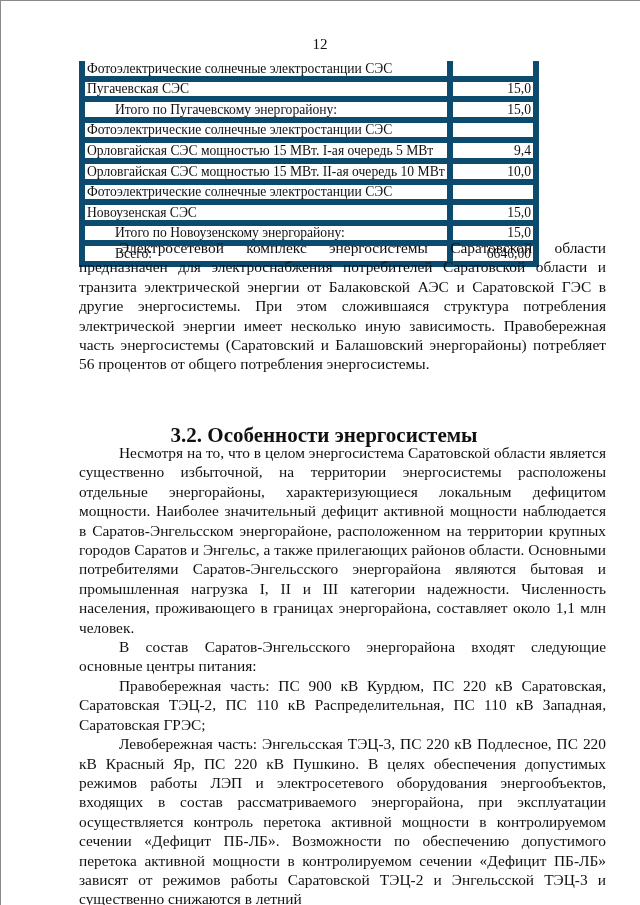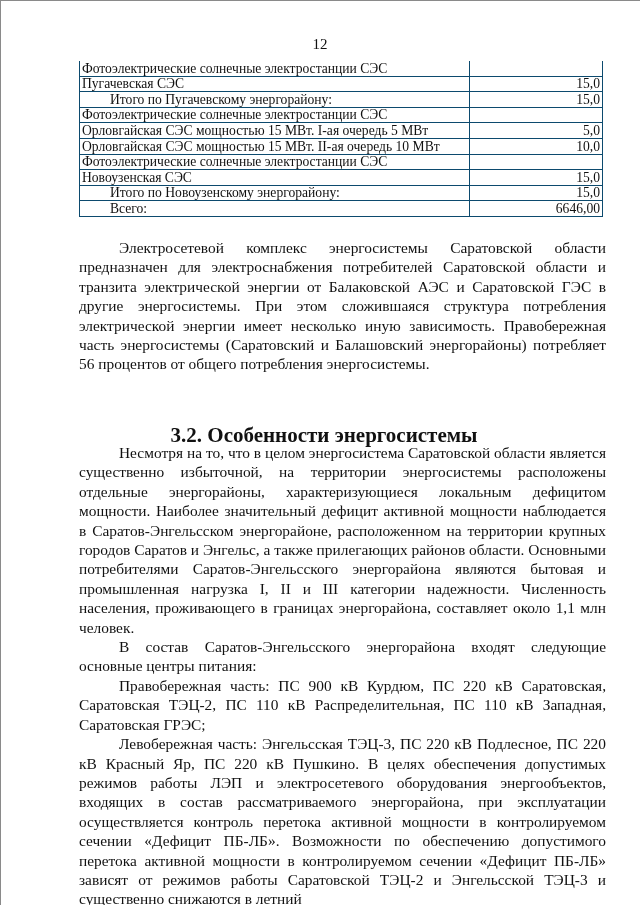--- a/index.html
+++ b/index.html
@@ -11,25 +11,25 @@
   .page-frame {
     position: absolute; left: 0; top: 0; width: 640px; height: 905px;
     border-top: 1px solid #8a8a8a; border-left: 1px solid #8a8a8a;
     box-sizing: border-box;
   }
   .page-number {
     position: absolute; top: 36px; left: 0; width: 640px; text-align: center;
     font-size: 15px;
   }
   table.data-table {
-    position: absolute; left: 79px; top: 61px; width: 524px;
+    position: absolute; left: 79px; top: 61px; width: 460px;
     border-collapse: collapse; font-size: 13.6px;
   }
   table.data-table td {
-    border: 1px solid #0c4a6e; padding: 0 2px; height: 14.6px; line-height: 14px;
+    border: 6px solid #0c4a6e; padding: 0 2px; height: 14.6px; line-height: 14px;
     white-space: nowrap; vertical-align: bottom;
   }
   table.data-table td.val { width: 128px; text-align: right; }
   table.data-table tr.total td { font-weight: normal; }
   table.data-table tr.total td.name { padding-left: 30px; }
   table.data-table tr.grand td.name { padding-left: 30px; }
   table.data-table tr.header-open td { border-top: none; }
   .body-text {
     position: absolute; left: 79px; width: 527px; font-size: 15.4px;
     line-height: 19.4px; text-align: justify;
@@ -60,21 +60,21 @@
       <tr class="total">
         <td class="name">Итого по Пугачевскому энергорайону:</td>
         <td class="val">15,0</td>
       </tr>
       <tr>
         <td class="name">Фотоэлектрические солнечные электростанции СЭС</td>
         <td class="val"></td>
       </tr>
       <tr>
         <td class="name">Орловгайская СЭС мощностью 15 МВт. I-ая очередь 5 МВт</td>
-        <td class="val">5,0</td>
+        <td class="val">9,4</td>
       </tr>
       <tr>
         <td class="name">Орловгайская СЭС мощностью 15 МВт. II-ая очередь 10 МВт</td>
         <td class="val">10,0</td>
       </tr>
       <tr>
         <td class="name">Фотоэлектрические солнечные электростанции СЭС</td>
         <td class="val"></td>
       </tr>
       <tr>

